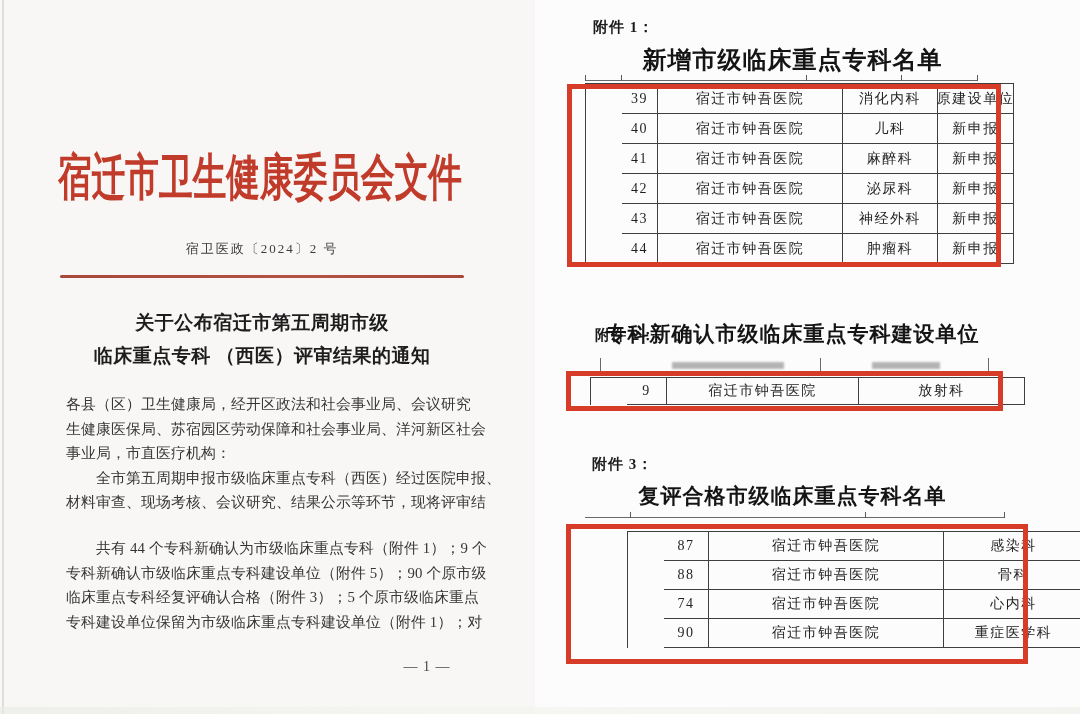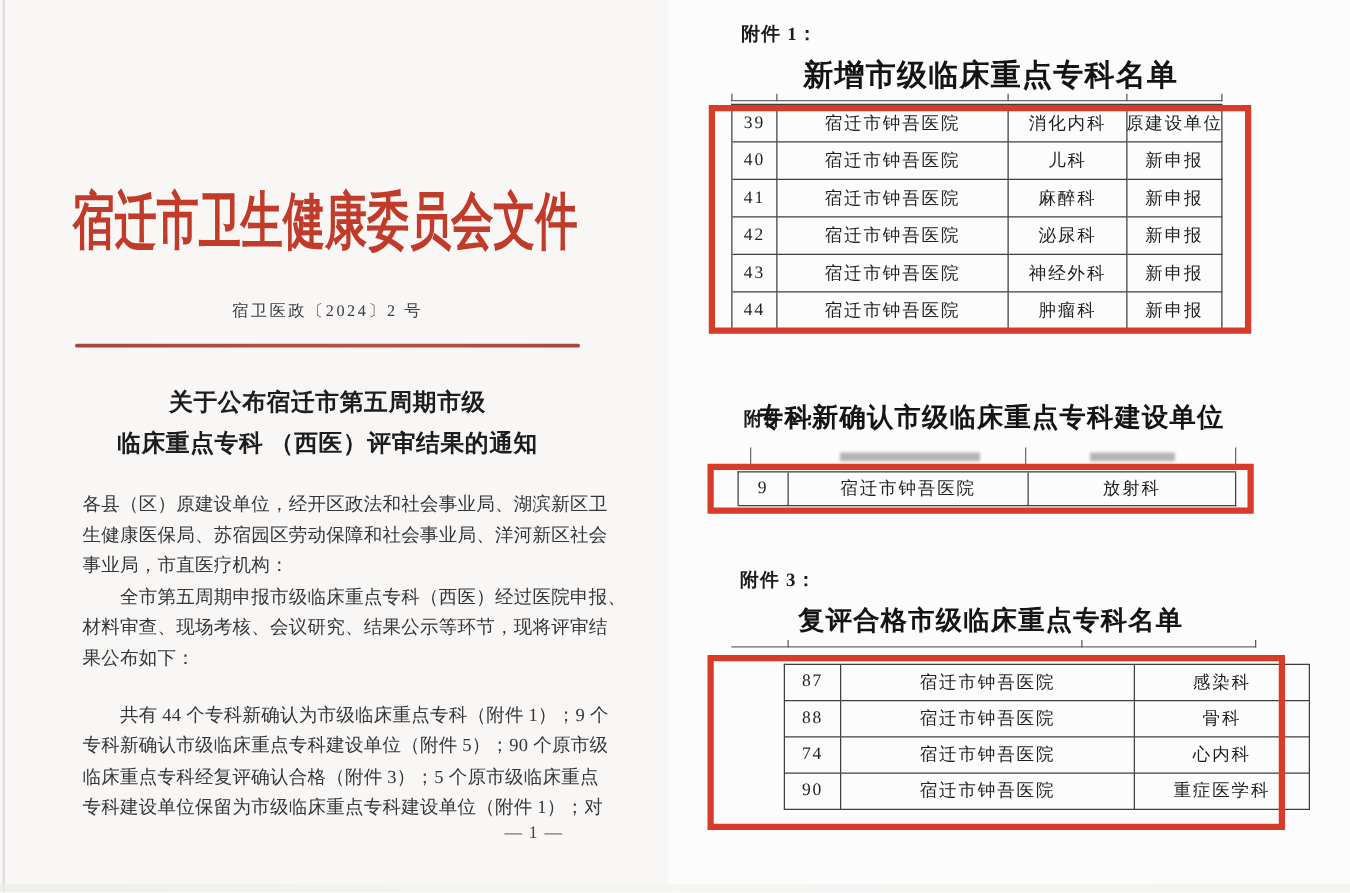--- a/index.html
+++ b/index.html
@@ -40,21 +40,21 @@
     letter-spacing:.2px; white-space:nowrap; }
   .page-num { left:392px; top:659px; width:70px; text-align:center;
     font-size:14px; color:#444; letter-spacing:1px; white-space:nowrap; }
 
   
   .att-label { font-size:15px; font-weight:700; color:#1c1c1c; letter-spacing:1px; white-space:nowrap; }
   .att-title { width:445px; left:570px; text-align:center; font-weight:700;
     color:#141414; letter-spacing:1px; white-space:nowrap; }
 
   .grid-table { position:absolute; display:grid; z-index:2;
-    border-top:1px solid #3f3f3f; border-left:1px solid #3f3f3f; }
+    border-top:1px solid #3f3f3f; border-left:1px solid #3f3f3f;padding-left:36px; }
   .grid-table .cell {
     border-right:1px solid #3f3f3f; border-bottom:1px solid #3f3f3f;
     display:flex; align-items:center; justify-content:center;
     font-size:14px; color:#1f1f1f; letter-spacing:1.5px; white-space:nowrap;
     background:transparent;
   }
   .red-box { position:absolute; border:5px solid #d63c28; z-index:5; }
 
   .tick { position:absolute; width:1px; height:6px; background:#5a5a5a; z-index:1; }
   .hline { position:absolute; height:1px; background:#6a6a6a; z-index:1; }
@@ -74,26 +74,25 @@
 <div class="abs doc-number">宿卫医政〔2024〕2 号</div>
 
 <div class="abs red-rule"></div>
 
 <div class="abs doc-title">
   <div>关于公布宿迁市第五周期市级</div>
   <div>临床重点专科 （西医）评审结果的通知</div>
 </div>
 
 <div class="abs body-block">
-  <div class="body-line">各县（区）原建设单位，经开区政法和社会事业局、湖滨新区卫</div>
+  <div class="body-line">各县（区）卫生健康局，经开区政法和社会事业局、会议研究</div>
   <div class="body-line">生健康医保局、苏宿园区劳动保障和社会事业局、洋河新区社会</div>
   <div class="body-line">事业局，市直医疗机构：</div>
   <div class="body-line" style="margin-top:0;">　　全市第五周期申报市级临床重点专科（西医）经过医院申报、</div>
   <div class="body-line">材料审查、现场考核、会议研究、结果公示等环节，现将评审结</div>
-  <div class="body-line">果公布如下：</div>
   <div class="body-line" style="margin-top:21px;">　　共有 44 个专科新确认为市级临床重点专科（附件 1）；9 个</div>
   <div class="body-line">专科新确认市级临床重点专科建设单位（附件 5）；90 个原市级</div>
   <div class="body-line">临床重点专科经复评确认合格（附件 3）；5 个原市级临床重点</div>
   <div class="body-line">专科建设单位保留为市级临床重点专科建设单位（附件 1）；对</div>
 </div>
 
 <div class="abs page-num">— 1 —</div>
 
 <div class="abs att-label" style="left:593px; top:18px;">附件 1：</div>
 <div class="abs att-title" style="top:44px; font-size:24px;">新增市级临床重点专科名单</div>

